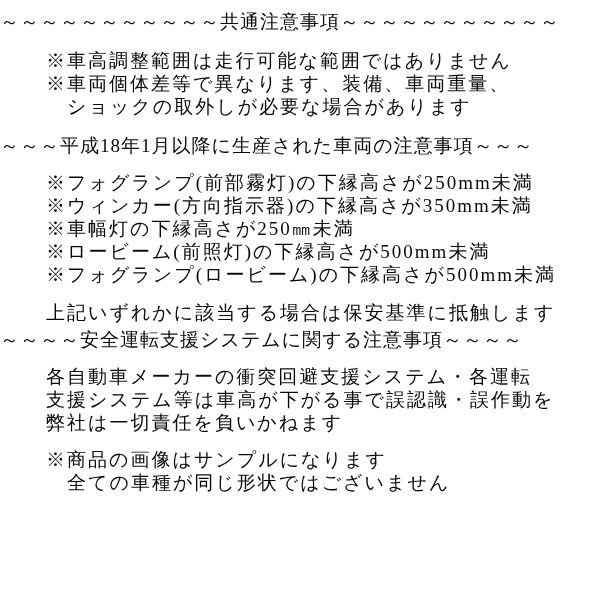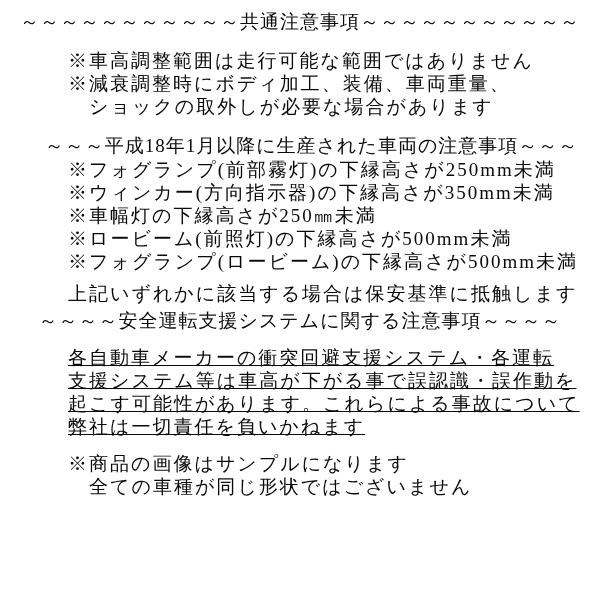--- a/index.html
+++ b/index.html
@@ -12,64 +12,62 @@
     padding-top:10px;
     overflow:hidden;
     font-family:"Liberation Serif","DejaVu Serif",serif;
   }
   .line{
     height:23px;line-height:23px;
     font-size:19px;letter-spacing:2px;
     white-space:nowrap;
   }
   .hdr{
-    text-align:center;
     letter-spacing:1px;
   }
-  .body-block{padding-left:68px;}
+  .body-block{padding-left:46px;}
   .indent{padding-left:21px;}
   .sec1-lines{margin-top:16px;}
-  .hdr2{margin-top:16px;padding-left:23px;}
-  .sec2-lines{margin-top:1px;}
-  .footer-line{margin-top:9px;}
+  .hdr2{margin-top:16px;}
+  .sec2-lines{margin-top:14px;}
+  .footer-line{margin-top:15px;}
   .hdr3{margin-top:4px;}
-  .sec3-para{margin-top:14px;text-decoration:underline;}
+  .sec3-para{margin-top:14px;}
   .sec4-lines{margin-top:14px;}
 </style>
 </head>
 <body>
 
 <div id="page">
 
   <div class="line hdr">～～～～～～～～～～～共通注意事項～～～～～～～～～～～</div>
 
   <div class="body-block sec1-lines">
     <div class="line">※車高調整範囲は走行可能な範囲ではありません</div>
-    <div class="line">※減衰調整時にボディ加工、装備、車両重量、</div>
+    <div class="line">※車両個体差等で異なります、装備、車両重量、</div>
     <div class="line indent">ショックの取外しが必要な場合があります</div>
   </div>
 
   <div class="line hdr hdr2">～～～平成18年1月以降に生産された車両の注意事項～～～</div>
 
   <div class="body-block sec2-lines">
     <div class="line">※フォグランプ(前部霧灯)の下縁高さが250mm未満</div>
     <div class="line">※ウィンカー(方向指示器)の下縁高さが350mm未満</div>
     <div class="line">※車幅灯の下縁高さが250㎜未満</div>
     <div class="line">※ロービーム(前照灯)の下縁高さが500mm未満</div>
     <div class="line">※フォグランプ(ロービーム)の下縁高さが500mm未満</div>
   </div>
 
   <div class="line body-block footer-line">上記いずれかに該当する場合は保安基準に抵触します</div>
 
   <div class="line hdr hdr3">～～～～安全運転支援システムに関する注意事項～～～～</div>
 
   <div class="body-block sec3-para">
     <div class="line">各自動車メーカーの衝突回避支援システム・各運転</div>
     <div class="line">支援システム等は車高が下がる事で誤認識・誤作動を</div>
-    <div class="line">起こす可能性があります。これらによる事故について</div>
     <div class="line">弊社は一切責任を負いかねます</div>
   </div>
 
   <div class="body-block sec4-lines">
     <div class="line">※商品の画像はサンプルになります</div>
     <div class="line indent">全ての車種が同じ形状ではございません</div>
   </div>
 
 </div>
 

